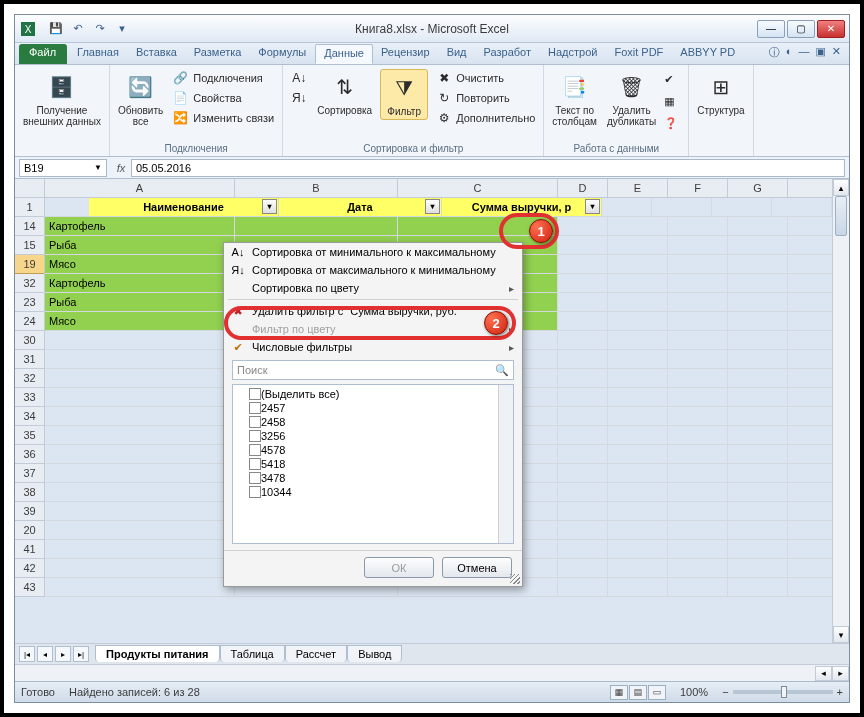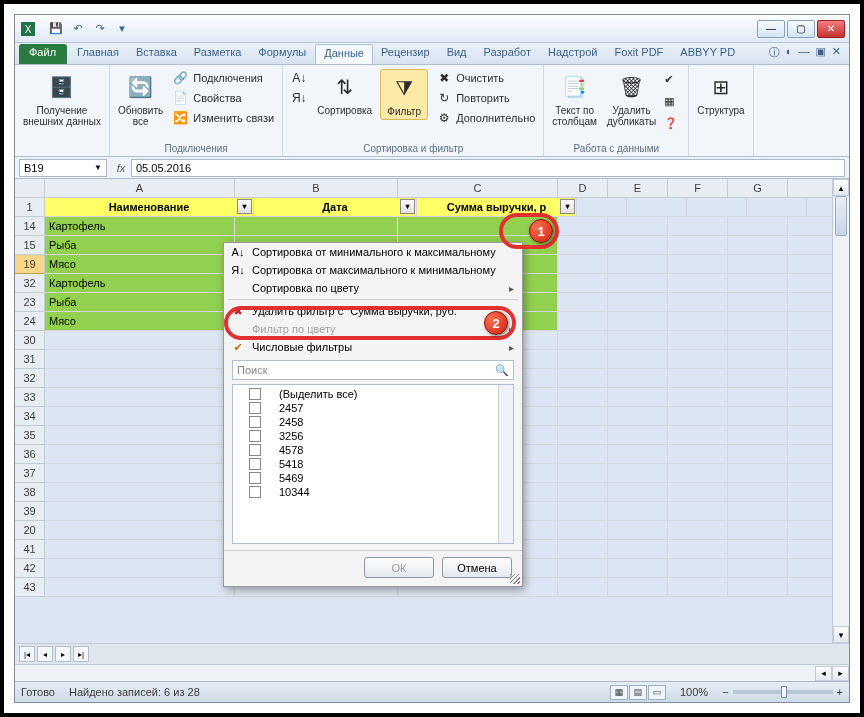--- a/index.html
+++ b/index.html
@@ -64,21 +64,21 @@
 .zoom-thumb { position:absolute; left:48px; top:-4px; width:6px; height:12px; background:#f0f4f9; border:1px solid #7a8ea0;}
 
 .dropdown { position:absolute; left:219px; top:238px; width:300px; background:#f4f4f4; border:1px solid #9a9a9a; box-shadow:2px 3px 8px rgba(0,0,0,0.35); font-size:11px; z-index:30;}
 .dd-item { display:flex; align-items:center; gap:8px; padding:3px 10px 3px 28px; position:relative; cursor:pointer;}
 .dd-item .ic { position:absolute; left:6px; width:16px; height:16px; display:flex; align-items:center; justify-content:center; font-size:11px;}
 .dd-item.arrow::after { content:"▸"; position:absolute; right:8px; font-size:10px; color:#555;}
 .dd-sep { height:1px; background:#d0d0d0; margin:2px 4px;}
 .dd-item.disabled { color:#a0a0a0;}
 .dd-search { margin:4px 8px; height:20px; border:1px solid #b0bfcf; background:#fff; display:flex; align-items:center; padding:0 4px; justify-content:space-between; color:#888;}
 .dd-list { margin:2px 8px 6px; height:160px; border:1px solid #b0bfcf; background:#fff; overflow:hidden; padding:2px; position:relative;}
-.dd-list .li { display:flex; align-items:center; gap:18px; padding:1px 2px 1px 14px; font-size:11px;}
+.dd-list .li { display:flex; align-items:center; gap:0; padding:1px 2px 1px 14px; font-size:11px;}
 .dd-list .chk { width:12px; height:12px; border:1px solid #888; background:#fff;}
 .dd-list-scroll { position:absolute; right:0; top:0; bottom:0; width:15px; background:#eef1f5; border-left:1px solid #d0d0d0;}
 .dd-btns { display:flex; justify-content:flex-end; gap:8px; padding:6px 10px 8px; border-top:1px solid #d0d0d0; margin-top:2px;}
 .dd-btn { min-width:70px; height:21px; border:1px solid #8a9aab; background:linear-gradient(#fdfdfd,#e3e8ee); border-radius:3px; font-size:11px; display:flex; align-items:center; justify-content:center;}
 .dd-btn.disabled { color:#9a9a9a;}
 .dd-resize { position:absolute; right:2px; bottom:2px; width:10px; height:10px; background:repeating-linear-gradient(135deg,#888 0 1px,transparent 1px 3px);}
 .callout-red { position:absolute; border:4px solid #e03030; border-radius:26px; pointer-events:none; z-index:40;}
 .num-badge { position:absolute; width:24px; height:24px; border-radius:50%; background:radial-gradient(circle at 30% 30%,#ff7050,#d02010); color:#fff; font-weight:bold; font-size:13px; display:flex; align-items:center; justify-content:center; border:1px solid #801000; box-shadow:1px 1px 3px rgba(0,0,0,0.5); z-index:45;}
 </style>
 </head>
@@ -93,20 +93,21 @@
             <rect x="1" y="1" width="14" height="14" fill="#217346"></rect>
             <text x="8" y="12" font-size="10" fill="#fff" text-anchor="middle" font-family="Arial">X</text>
           </svg>
     </div>
     <div class="qat">
       <div class="qat-btn">💾</div>
       <div class="qat-btn">↶</div>
       <div class="qat-btn">↷</div>
       <div class="qat-btn">▾</div>
     </div>
+    <div class="title">Книга8.xlsx - Microsoft Excel</div>
     <div class="winbtns">
       <div class="winbtn">—</div>
       <div class="winbtn">▢</div>
       <div class="winbtn close">✕</div>
     </div>
   </div>
 
   <div class="tabs">
     <div class="tab file">Файл</div>
     <div id="ribbon-tab-container" style="display:flex;">
@@ -275,21 +276,21 @@
             <div class="colhdr" style="width: 190px;">A</div>
             <div class="colhdr" style="width: 163px;">B</div>
             <div class="colhdr" style="width: 160px;">C</div>
             <div class="colhdr" style="width: 50px;">D</div>
             <div class="colhdr" style="width: 60px;">E</div>
             <div class="colhdr" style="width: 60px;">F</div>
             <div class="colhdr" style="width: 60px;">G</div>
           </div>
       <div class="table-body" id="tbody">
             <div class="row">
-              <div class="cell hdrcell" style="width: 209px;">Наименование<div class="filter-btn">▾</div></div>
+              <div class="cell hdrcell" style="width: 190px; margin-left: 44px;">Наименование<div class="filter-btn">▾</div></div>
               <div class="cell hdrcell" style="width: 163px;">Дата<div class="filter-btn">▾</div></div>
               <div class="cell hdrcell" style="width: 160px;">Сумма выручки, р<div class="filter-btn">▾</div></div>
               <div class="cell" style="width: 50px;"></div>
               <div class="cell" style="width: 60px;"></div>
               <div class="cell" style="width: 60px;"></div>
               <div class="cell" style="width: 60px;"></div>
             </div>
             <div class="row">
               <div class="cell green" style="width: 190px;">Картофель</div>
               <div class="cell green" style="width: 163px;"></div>
@@ -478,20 +479,26 @@
       <div class="arr" style="position:absolute;bottom:0;left:0;right:0;">▾</div>
     </div>
   </div>
 
   <div class="sheet-tabs">
     <div class="sheet-nav" id="sheetnav">
           <div class="nb">|◂</div>
           <div class="nb">◂</div>
           <div class="nb">▸</div>
           <div class="nb">▸|</div>
+        </div>
+    <div id="sheettabs" style="display:flex;">
+          <div class="sheet-tab active">Продукты питания</div>
+          <div class="sheet-tab">Таблица</div>
+          <div class="sheet-tab">Рассчет</div>
+          <div class="sheet-tab">Вывод</div>
         </div>
     <div style="flex:1"></div>
   </div>
   <div class="hscroll">
     <div style="flex:1;"></div>
     <div style="width:17px;height:15px;border:1px solid #c3ccd6;background:linear-gradient(#fdfdfd,#e3e8ee);font-size:9px;display:flex;align-items:center;justify-content:center;">◂</div>
     <div style="width:17px;height:15px;border:1px solid #c3ccd6;background:linear-gradient(#fdfdfd,#e3e8ee);font-size:9px;display:flex;align-items:center;justify-content:center;">▸</div>
   </div>
 
   <div class="statusbar">
@@ -564,21 +571,21 @@
           <div class="li">
             <div class="chk"></div>
             <span>4578</span>
           </div>
           <div class="li">
             <div class="chk"></div>
             <span>5418</span>
           </div>
           <div class="li">
             <div class="chk"></div>
-            <span>5469</span>
+            <span>3478</span>
           </div>
           <div class="li">
             <div class="chk"></div>
             <span>10344</span>
           </div>
         </div>
     <div class="dd-list-scroll"></div>
   </div>
   <div class="dd-btns">
     <div class="dd-btn disabled">ОК</div>

